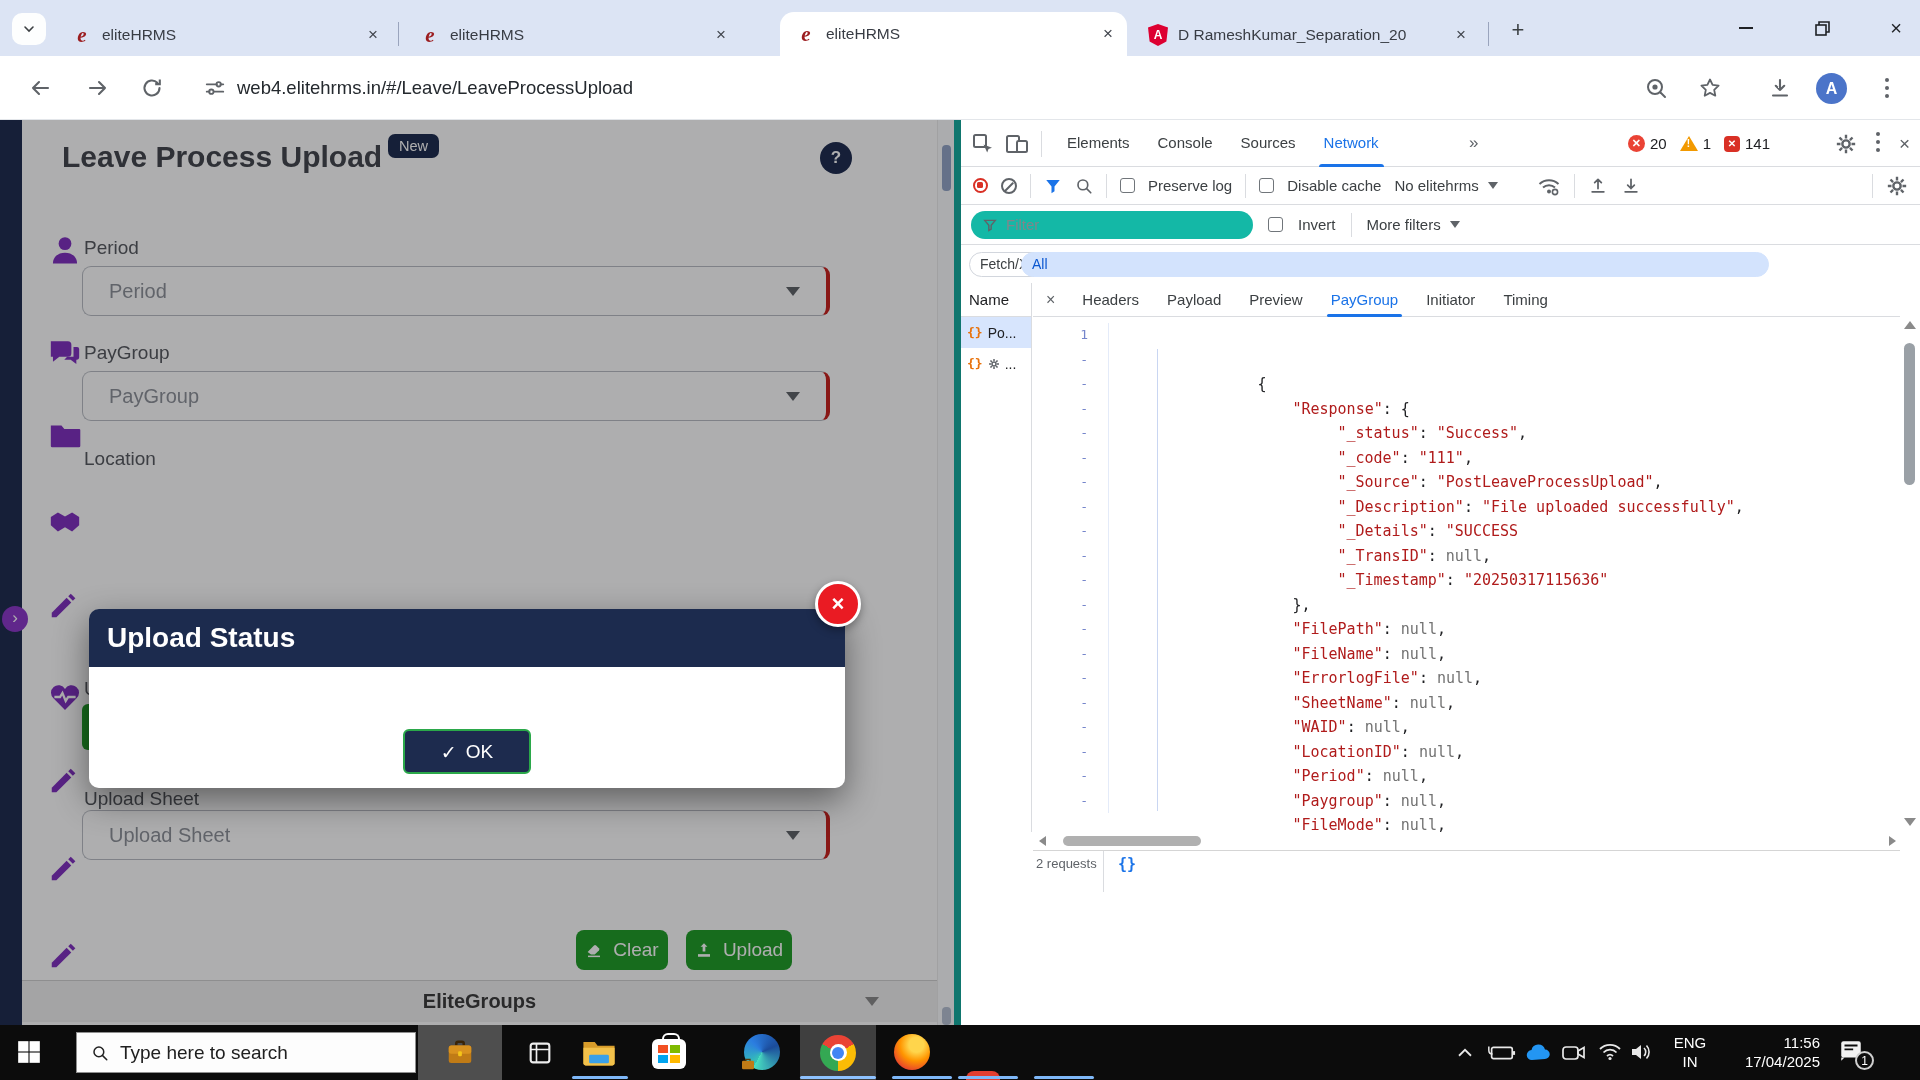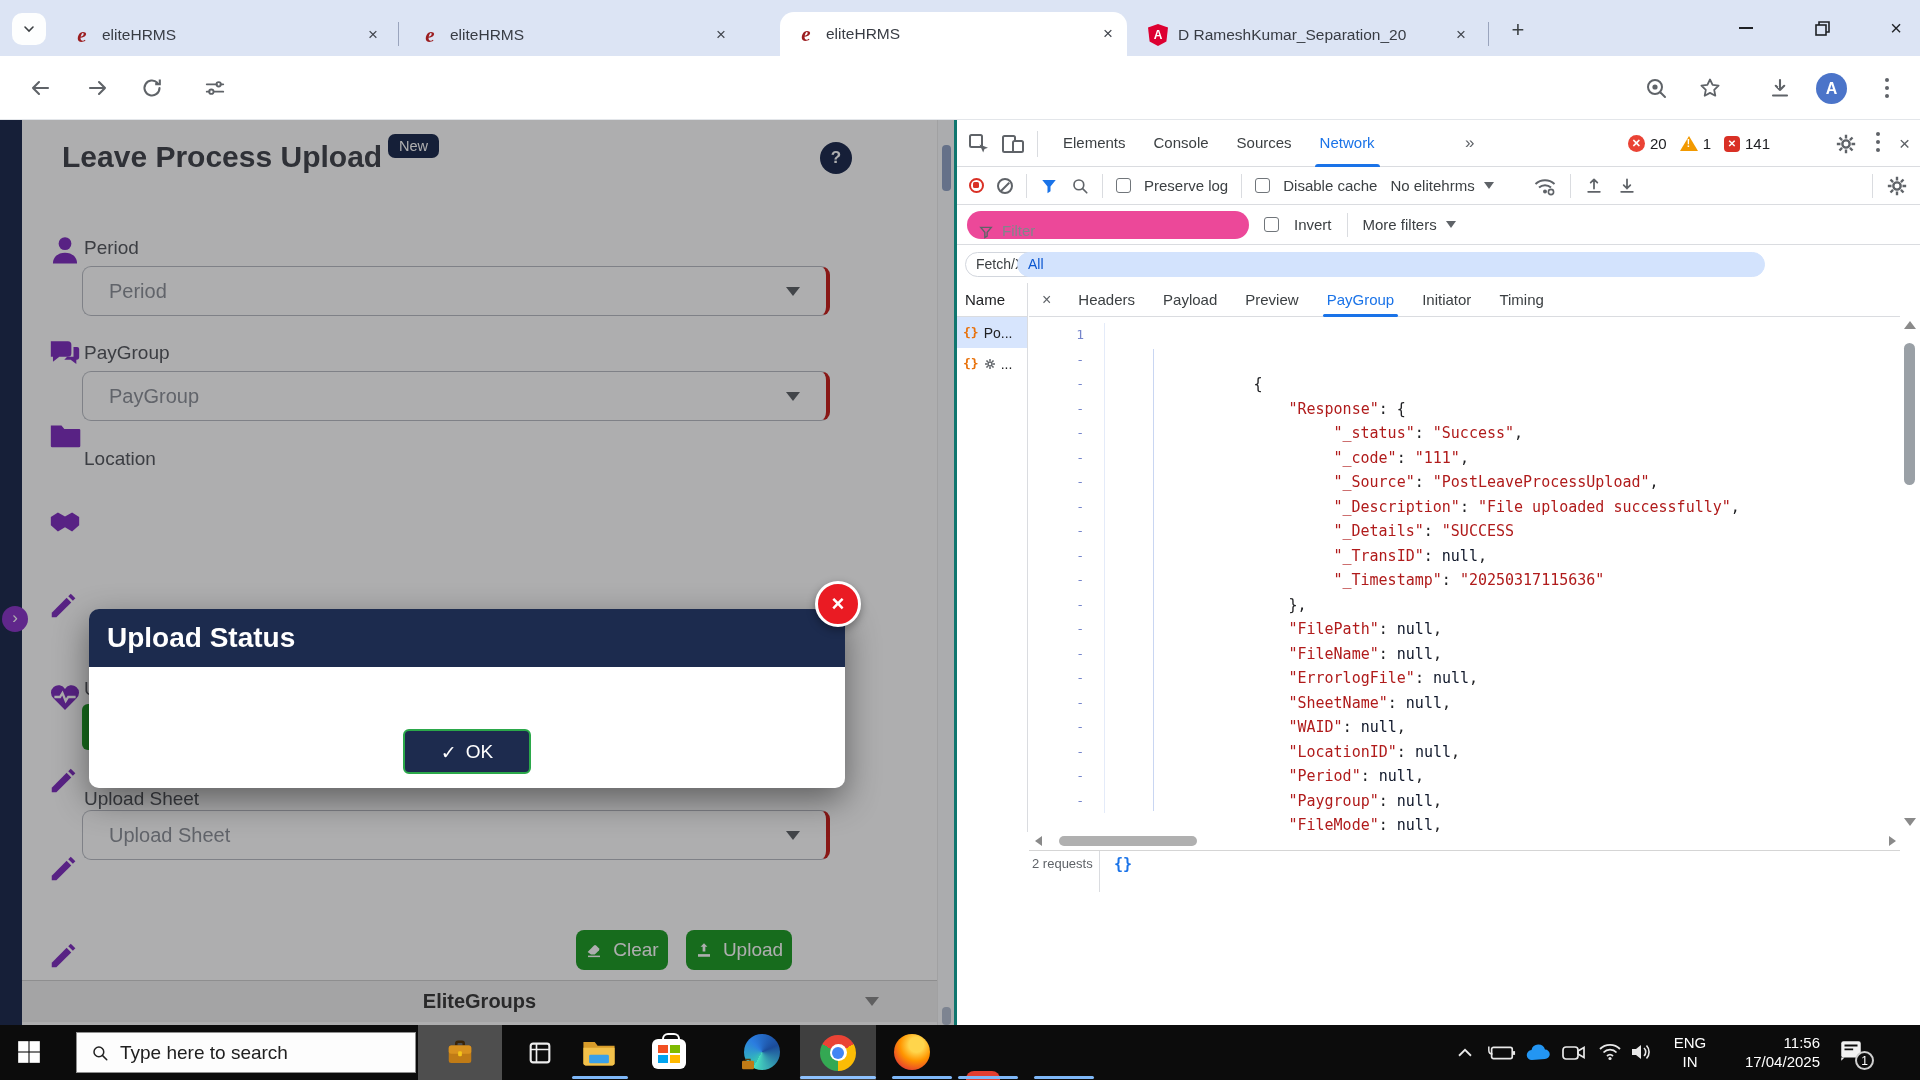--- a/index.html
+++ b/index.html
@@ -59,21 +59,21 @@
 .modal-msg{position:absolute;left:0;right:0;top:22px;text-align:center;color:#28a745;font-size:21px;font-weight:600}
 .ok-btn{position:absolute;left:50%;transform:translateX(-50%);top:62px;width:128px;height:45px;background:#1d2b4e;border:2px solid #2ba84a;border-radius:6px;color:#fff;font-size:19px;display:flex;align-items:center;justify-content:center;gap:9px}
 .glyph{font-family:"DejaVu Sans",sans-serif}
 .modal-x{position:absolute;left:815px;top:461px;width:46px;height:46px;border-radius:50%;background:#ea1b23;border:3px solid #fff;color:#fff;font-size:22px;font-weight:700;display:flex;align-items:center;justify-content:center;z-index:11;box-shadow:0 3px 8px rgba(0,0,0,.35)}
 
 .page-scroll{position:absolute;left:937px;top:120px;width:17px;height:905px;background:#fbfcfe;border-left:1px solid #ececec}
 .ps-nub{position:absolute;left:4px;width:9px;border-radius:4px;background:#93a5c6}
 .ps-top{top:25px;height:46px}.ps-bot{top:887px;height:18px;background:#b6c0d2}
 
 
-.devtools{position:absolute;left:954px;top:120px;width:966px;height:905px;background:#fff;border-left:3px solid #0f766e;color:#3c4043;font-size:15px}
+.devtools{position:absolute;left:954px;top:120px;width:966px;height:905px;background:#fff;border-left:7px solid #0f766e;color:#3c4043;font-size:15px}
 .dt-row1{position:relative;height:47px;border-bottom:1px solid #dadce0}
 .r1-ic{position:absolute;top:12px;width:24px;height:24px}
 .vsep{width:1px;height:24px;background:#dadce0;align-self:center}
 .r1-sep{position:absolute;left:80px;top:11px;height:26px;width:1px;background:#dadce0}
 .dt-tabs{position:absolute;left:92px;top:0;height:47px;display:flex;align-items:stretch}
 .dt-tab{position:relative;padding:0 14px;line-height:46px;color:#3c4043}
 .dt-tab.active{color:#1a73e8}
 .dt-tab.active::after{content:"";position:absolute;left:9px;right:9px;bottom:0;height:3px;background:#1a73e8;border-radius:3px 3px 0 0}
 .dt-more{padding:0 8px;line-height:46px;font-size:17px;color:#5f6368;letter-spacing:-2px}
 .dt-badges{position:absolute;right:150px;top:0;height:47px;display:flex;align-items:center;gap:13px}
@@ -87,21 +87,21 @@
 .rec{width:15px;height:15px;border:2.5px solid #d93025;border-radius:50%;position:relative}
 .rec::after{content:"";position:absolute;left:2.2px;top:2.2px;width:6px;height:6px;background:#d93025;border-radius:1.5px}
 .clr{width:16px;height:16px;border:2px solid #5f6368;border-radius:50%;position:relative}
 .clr::after{content:"";position:absolute;left:0;top:6px;width:12px;height:2px;background:#5f6368;transform:rotate(-45deg)}
 .cb{width:15px;height:15px;border:1.7px solid #70757a;border-radius:3px;flex:none}
 .lab{color:#3c4043}
 .ddl{display:flex;align-items:center;gap:9px}
 .caret-s{width:0;height:0;border-left:5px solid transparent;border-right:5px solid transparent;border-top:7px solid #5f6368}
 .spacer{flex:1}
 .dt-filter{height:40px;border-bottom:1px solid #dadce0;display:flex;align-items:center;gap:15px;padding-left:10px}
-.filter-pill{width:282px;height:28px;border-radius:14px;background:#ec4899;display:flex;align-items:flex-end;gap:9px;padding:0 12px}
+.filter-pill{width:282px;height:28px;border-radius:14px;background:#14b8a6;display:flex;align-items:center;gap:9px;padding:0 12px}
 .filter-pill input{border:0;outline:0;background:transparent;font-size:15px;width:200px;font-family:"Liberation Sans",sans-serif;color:#202124}
 .filter-pill input::placeholder{color:#80868b}
 .dt-chips{height:38px;display:flex;align-items:center;gap:8px;padding-left:8px}
 .chip{height:25px;padding:0 10px;border:1px solid #d2d6dd;border-radius:13px;font-size:14px;color:#3c4043;display:flex;align-items:center;background:#fff}
 .chip.sel{background:#d3e3fd;border-color:#d3e3fd;color:#0b57d0}
 .dt-timeline{position:relative;height:133px;border-bottom:1px solid #dadce0;background-image:repeating-linear-gradient(to right,transparent 0 182px,#e8e8e8 182px 183px)}
 .ticks{position:absolute;left:0;top:13px;display:flex}
 .tick{width:183px;text-align:right;padding-right:5px;font-size:13.5px;color:#5f6368}
 .ov-band{position:absolute;left:0;top:40px;width:822px;height:22px;background:#dbe7fd}
 .ov-bar{position:absolute;left:4px;top:45px;width:810px;height:12px;background:#c8cdd4;border-radius:6px}
@@ -118,21 +118,21 @@
 .det-tabs{height:34px;border-bottom:1px solid #dadce0;display:flex;align-items:center}
 .det-x{padding:0 13px;color:#5f6368;font-size:16px}
 .det-tab{position:relative;padding:0 14px;line-height:33px;color:#3c4043}
 .det-tab.active{color:#1a73e8}
 .det-tab.active::after{content:"";position:absolute;left:10px;right:10px;bottom:-1px;height:3px;background:#1a73e8;border-radius:3px}
 .code{position:absolute;left:0;top:34px;right:0;height:515px;overflow:hidden;padding-top:6px;font-family:"DejaVu Sans Mono","Liberation Mono",monospace}
 .cm-line{display:flex;height:24.5px;line-height:24.5px}
 .gut{width:76px;flex:none;text-align:right;padding-right:20px;font-size:13px;color:#7585cb;border-right:1px solid #e4ebf9}
 .lparts{white-space:pre;font-size:15px}
 .i0{padding-left:22px}.i1{padding-left:57px}.i2{padding-left:102px}
-.st{color:#b01b1b}.nu{color:#0f172a}.pn{color:#202124}
+.st{color:#b01b1b}.nu{color:#737373}.pn{color:#202124}
 .indent-guide{position:absolute;left:124px;top:66px;width:1px;height:462px;background:#c9d6f2}
 .vscroll{position:absolute;right:0;top:34px;width:20px;height:515px}
 .tri-up{width:0;height:0;border-left:6px solid transparent;border-right:6px solid transparent;border-bottom:8px solid #8a8a8a;margin:4px auto 0}
 .tri-dn{width:0;height:0;border-left:6px solid transparent;border-right:6px solid transparent;border-top:8px solid #8a8a8a;margin:0 auto;position:absolute;bottom:6px;left:4px}
 .vthumb{position:absolute;left:4px;top:26px;width:11px;height:142px;background:#9aa0a6;border-radius:6px}
 .hscroll{position:absolute;left:0;right:0;top:549px;height:18px}
 .tri-l{position:absolute;left:6px;top:4px;width:0;height:0;border-top:5px solid transparent;border-bottom:5px solid transparent;border-right:7px solid #8a8a8a}
 .tri-r{position:absolute;right:4px;top:4px;width:0;height:0;border-top:5px solid transparent;border-bottom:5px solid transparent;border-left:7px solid #8a8a8a}
 .hthumb{position:absolute;left:30px;top:4px;width:138px;height:10px;background:#b0b0b0;border-radius:5px}
 .statusbar{position:absolute;left:0;right:0;top:567px;height:42px;border-top:1px solid #d5d5d5;display:flex}
@@ -219,20 +219,21 @@
       </svg>
     <svg class="tb-ic" style="left:140px" viewBox="0 0 24 24">
         <path d="M19.5 12a7.5 7.5 0 1 1-2.2-5.3" fill="none" stroke="#5f6368" stroke-width="2.1" stroke-linecap="round"></path>
         <path d="M19.8 3.5v4.6h-4.6" fill="none" stroke="#5f6368" stroke-width="2.1"></path>
       </svg>
     <svg class="tb-ic" style="left:204px;width:22px" viewBox="0 0 24 24">
         <path d="M3 8h11M18 8h3M3 16h3M11 16h10" stroke="#5f6368" stroke-width="2" stroke-linecap="round"></path>
         <circle cx="16" cy="8" r="2.4" fill="none" stroke="#5f6368" stroke-width="2"></circle>
         <circle cx="8" cy="16" r="2.4" fill="none" stroke="#5f6368" stroke-width="2"></circle>
       </svg>
+    <div class="url">web4.elitehrms.in/#/Leave/LeaveProcessUpload</div>
     <svg class="tb-ic" style="left:1644px" viewBox="0 0 24 24">
         <circle cx="11" cy="11" r="7" fill="none" stroke="#5f6368" stroke-width="2"></circle>
         <circle cx="11" cy="11" r="2.6" fill="#5f6368"></circle>
         <path d="M16.5 16.5L21 21" stroke="#5f6368" stroke-width="2" stroke-linecap="round"></path>
       </svg>
     <svg class="tb-ic" style="left:1698px" viewBox="0 0 24 24">
         <path d="M12 3.5l2.6 5.4 6 .8-4.4 4.1 1.1 5.9L12 16.9l-5.3 2.8 1.1-5.9-4.4-4.1 6-.8z" fill="none" stroke="#5f6368" stroke-width="1.8" stroke-linejoin="round"></path>
       </svg>
     <svg class="tb-ic" style="left:1768px" viewBox="0 0 24 24">
         <path d="M12 4v10m0 0l-4.2-4.2M12 14l4.2-4.2" fill="none" stroke="#5f6368" stroke-width="2.1" stroke-linecap="round" stroke-linejoin="round"></path>

